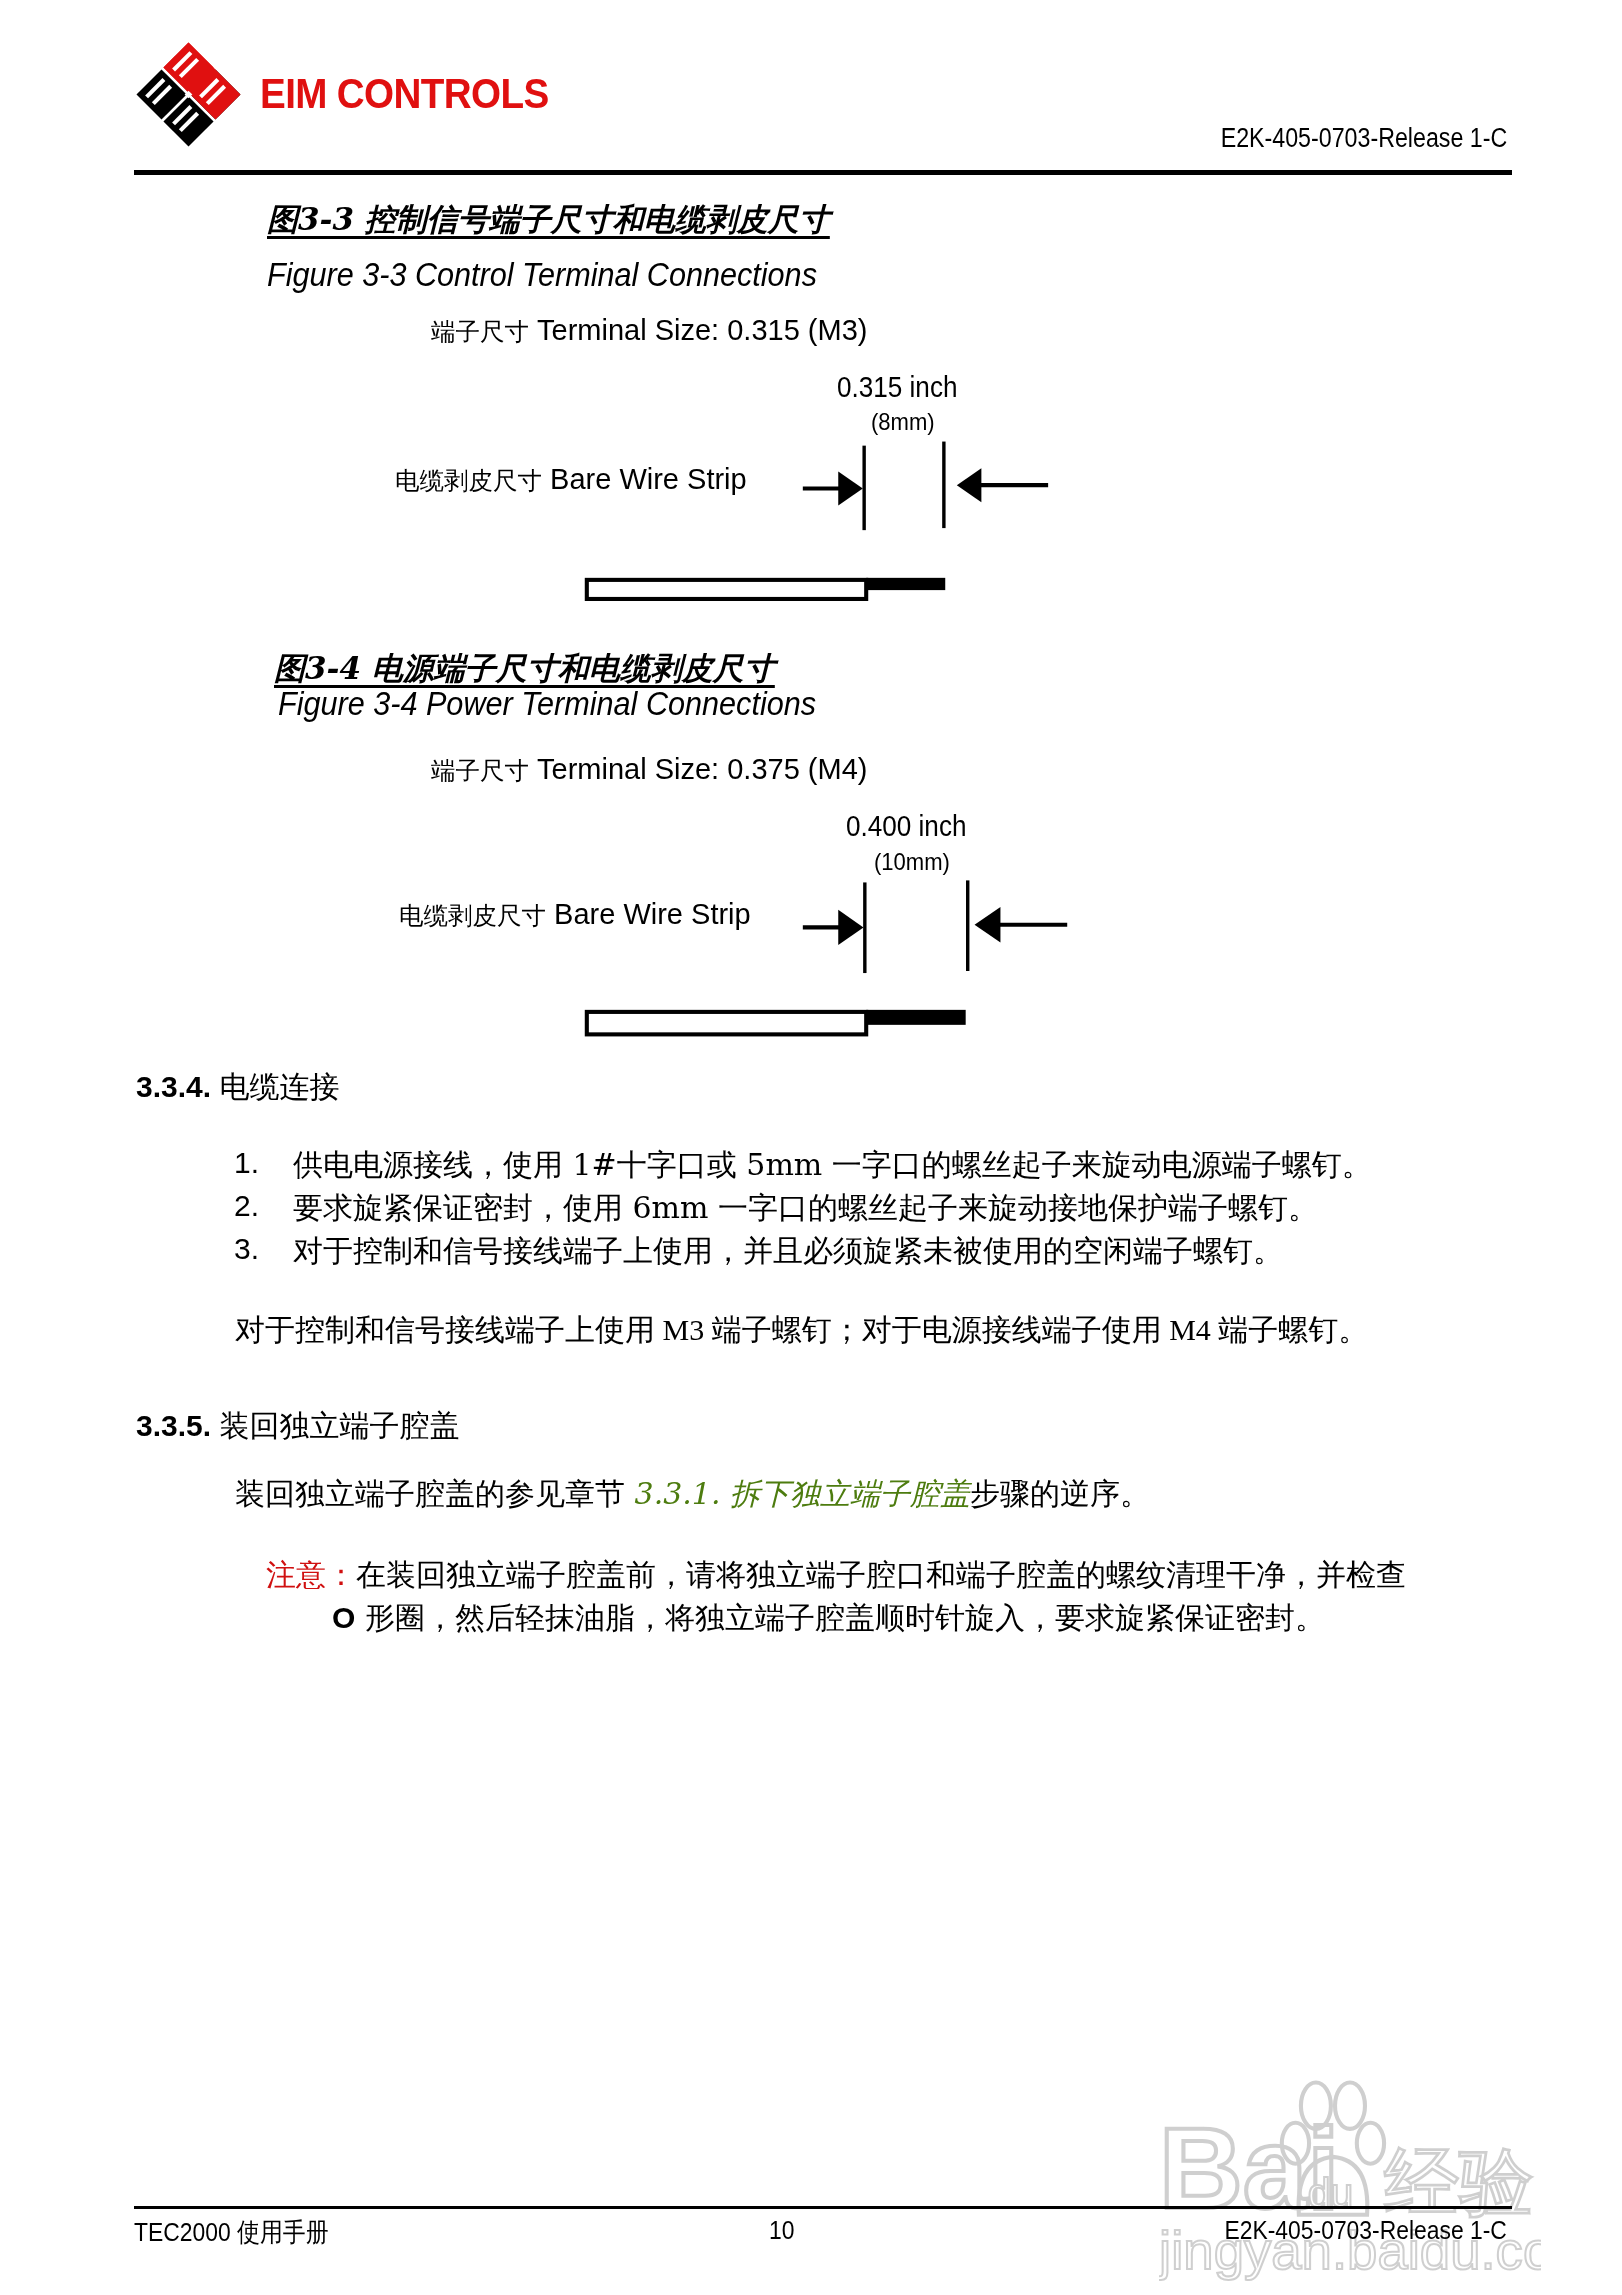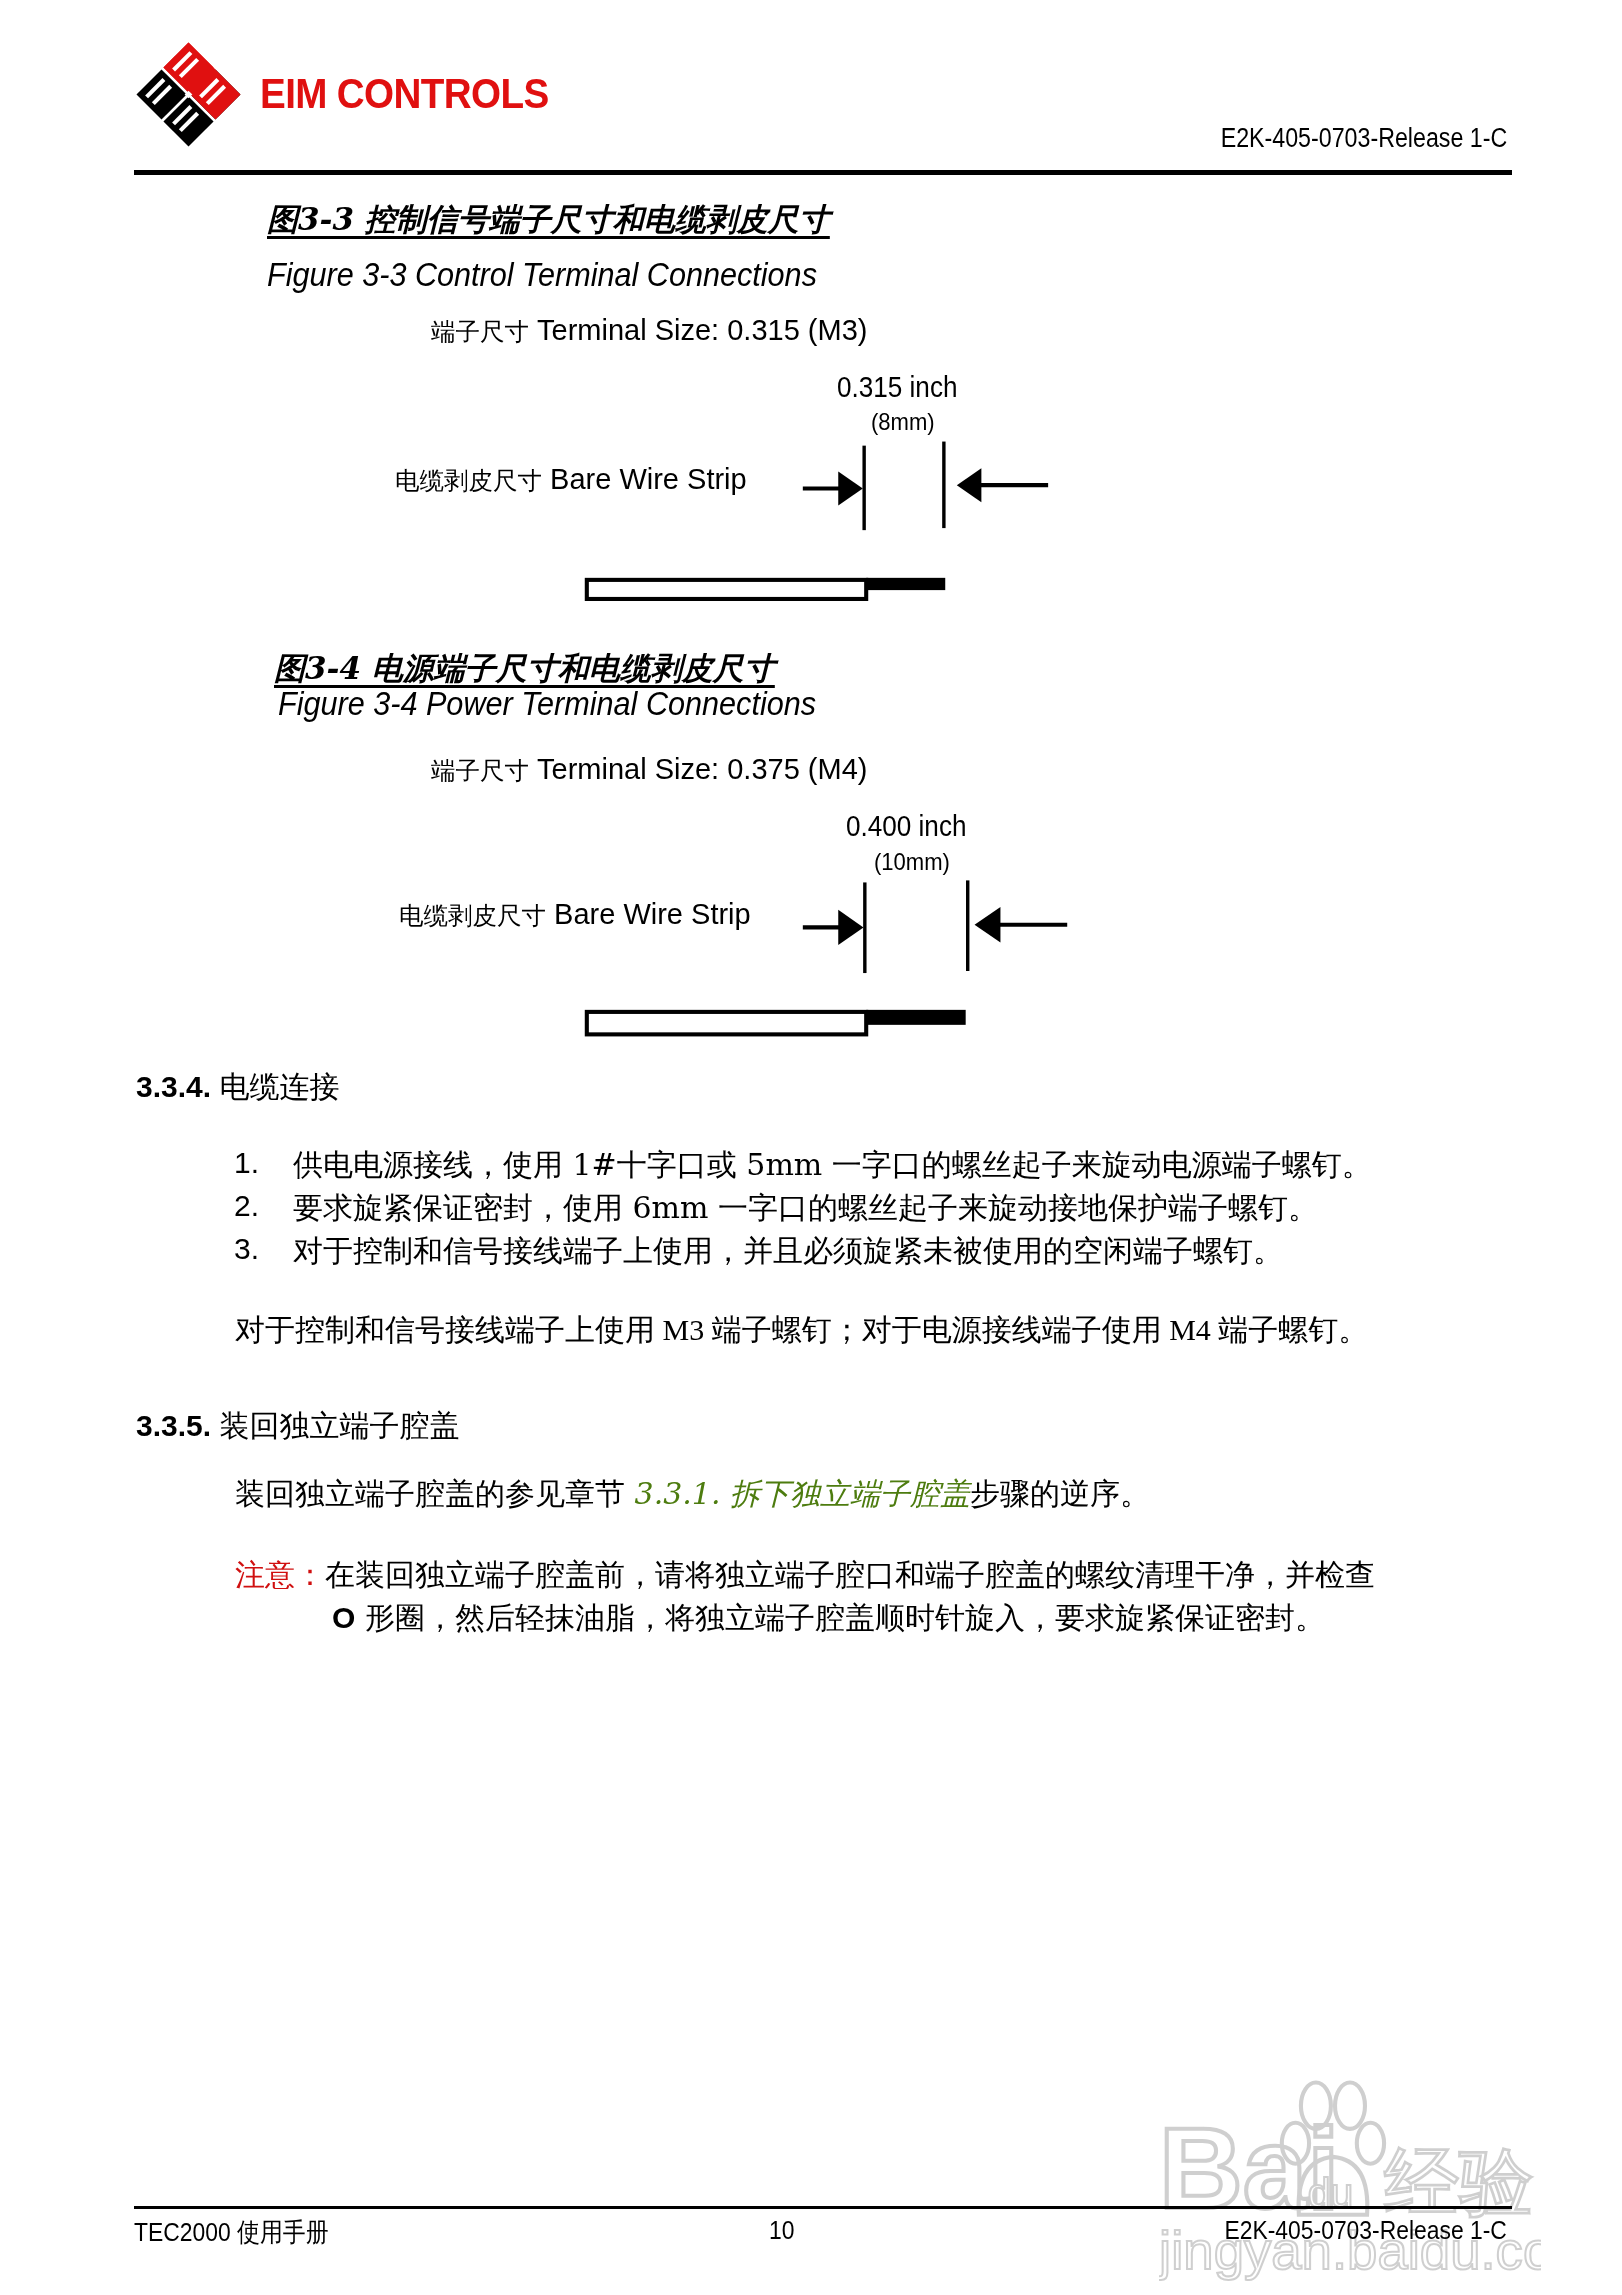--- a/index.html
+++ b/index.html
@@ -27,21 +27,21 @@
   .strip-label { font-size: 29px; }
   .strip-label .cn { font-size: 24.5px; }
   .diagram { position: absolute; left: 0; top: 0; }
 
   
   .h3 { font-size: 30px; font-weight: bold; }
   .h3 .cn { font-weight: normal; }
   .body-text { font-size: 30px; font-family: "DejaVu Serif", serif; }
   .list-num { font-size: 30px; }
   .link { color: #4d7c0f; font-style: italic; text-decoration-thickness: 2px; }
-  .note-label { color: #d01010; }
+  .note-label { color: #d01010; margin-left: 31px; }
   .bold-latin { font-weight: bold; font-family: "Liberation Sans", sans-serif; }
 
   
   .footer-text { font-size: 26px; top: 2215px; transform: scaleX(0.88); }
   .footer-left { left: 134px; transform-origin: left top; }
   .footer-center { left: 769px; transform-origin: left top; }
   .footer-right { right: 115px; transform-origin: right top; }
 
   
   .watermark { position: absolute; left: 1159px; top: 2058px; width: 382px; height: 225px; opacity: 0.28; }

